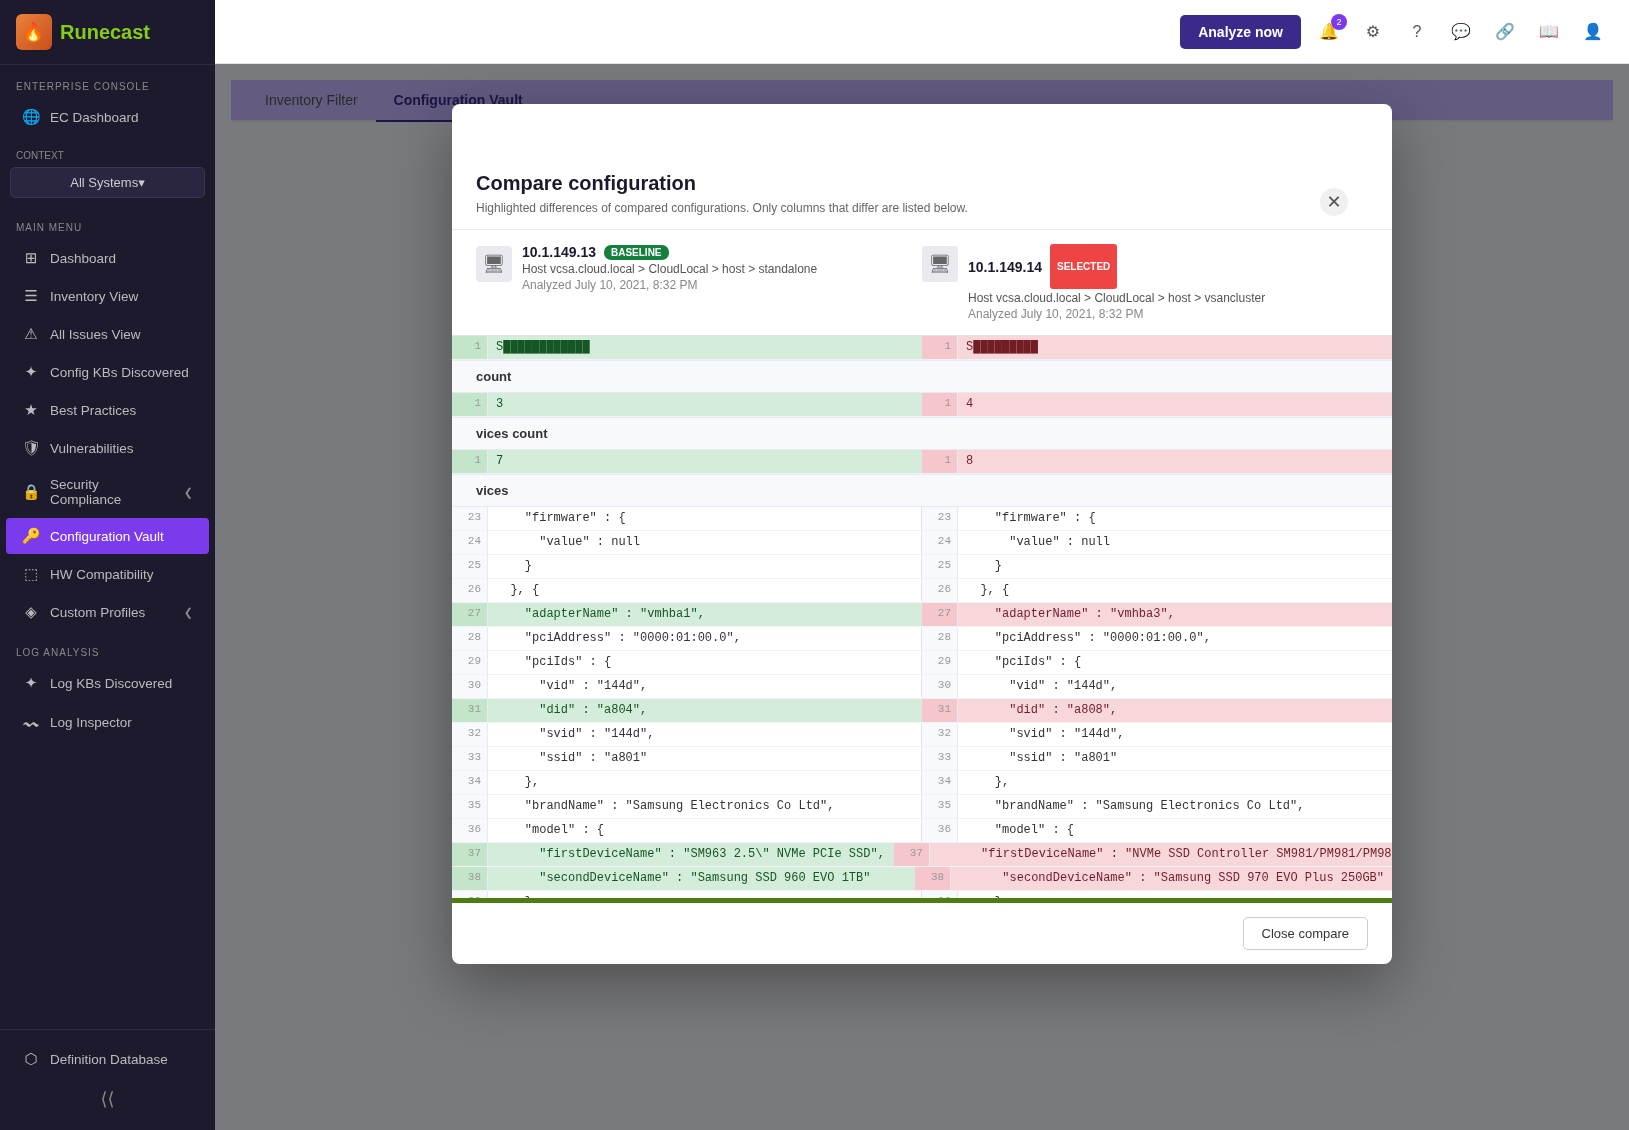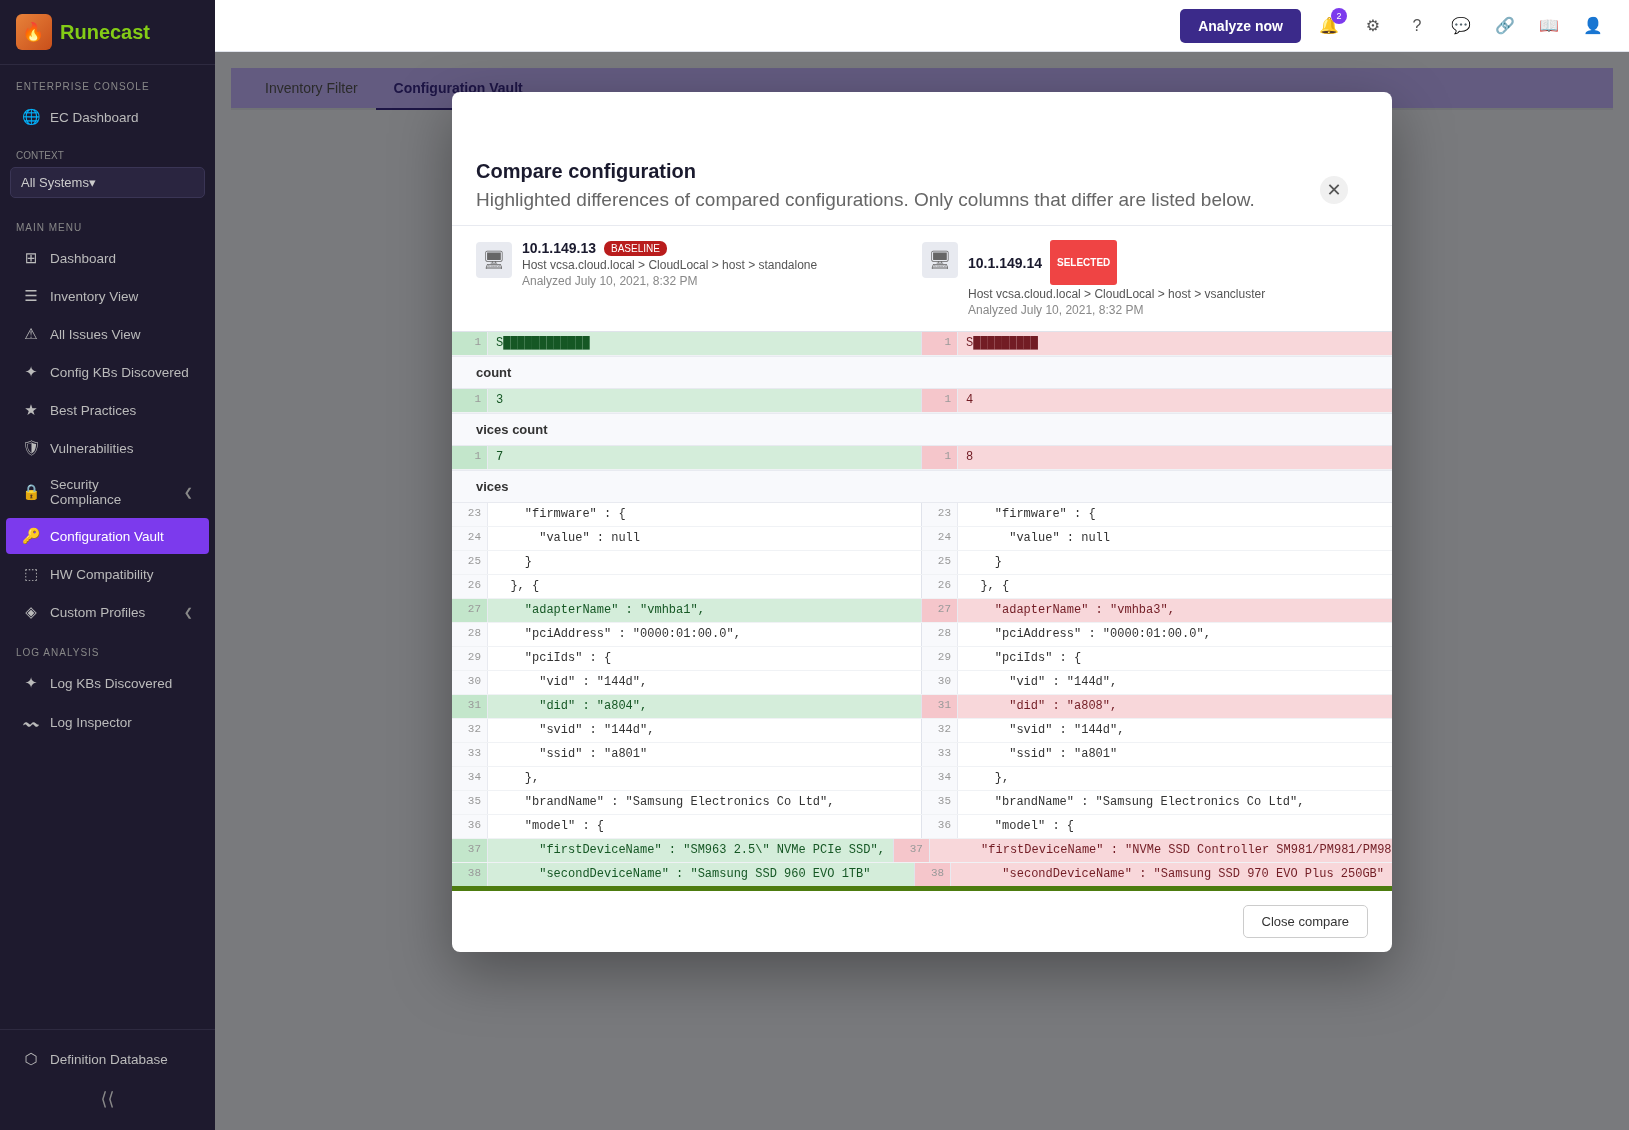--- a/index.html
+++ b/index.html
@@ -41,21 +41,21 @@
       border-radius: 4px; margin: 1px 6px;
       transition: background 0.15s;
     }
     .sidebar-item.active { background: #7c3aed; color: white; }
     .sidebar-item .icon { width: 18px; text-align: center; font-size: 15px; }
     .context-label { font-size: 10px; text-transform: uppercase; color: #888; padding: 14px 16px 4px; }
     .context-select {
       margin: 2px 10px 8px;
       background: #2a2540; border: 1px solid #3a3555;
       border-radius: 5px; color: #ccc; padding: 7px 10px; font-size: 13px;
-      display: flex; align-items: center; justify-content: flex-start; cursor: pointer;
+      display: flex; align-items: center; justify-content: center; cursor: pointer;
     }
     .sidebar-bottom {
       margin-top: auto;
       border-top: 1px solid #2e2a40;
       padding: 10px 0;
     }
     .sidebar-item.has-sub { position: relative; }
     .sidebar-item.has-sub .arrow { margin-left: auto; font-size: 11px; color: #888; }
     .collapse-btn {
       display: flex; align-items: center; justify-content: center;
@@ -68,21 +68,21 @@
       background: #f0f2f7;
       display: flex;
       flex-direction: column;
       position: relative;
       overflow: hidden;
     }
 
     
     .topbar {
       background: white;
-      height: 52px;
+      height: 64px;
       display: flex;
       align-items: center;
       justify-content: flex-end;
       padding: 0 20px;
       border-bottom: 1px solid #e0e3eb;
       gap: 12px;
     }
     .analyze-btn {
       background: #3b2a8a; color: white;
       border: none; border-radius: 5px;
@@ -142,21 +142,21 @@
       overflow: hidden;
       display: flex;
       flex-direction: column;
       box-shadow: 0 20px 60px rgba(0,0,0,0.35);
     }
     .modal-header {
       padding: 20px 24px 14px;
       border-bottom: 1px solid #e8eaf0;
     }
     .modal-title { font-size: 20px; font-weight: 600; color: #1a1a2e; margin-bottom: 6px; margin-top: 48px; }
-    .modal-subtitle { font-size: 19px; color: #666; }
+    .modal-subtitle { font-size: 12px; color: #666; }
     .modal-close {
       position: absolute; right: 20px; top: 16px;
       width: 28px; height: 28px; border-radius: 50%;
       display: flex; align-items: center; justify-content: center;
       cursor: pointer; font-size: 18px; color: #555;
       background: #f0f0f0;
     }
     .modal-header-inner { position: relative; }
 
     
@@ -166,22 +166,22 @@
       padding: 14px 24px;
     }
     .host-info { display: flex; align-items: flex-start; gap: 10px; }
     .host-icon {
       width: 36px; height: 36px; background: #e8eaf0; border-radius: 4px;
       display: flex; align-items: center; justify-content: center;
       font-size: 18px; color: #666; flex-shrink: 0; margin-top: 2px;
     }
     .host-ip { font-size: 14px; font-weight: 600; color: #1a1a2e; display: flex; align-items: center; gap: 8px; }
     .badge-baseline {
-      background: #b91c1c; color: white; font-size: 10px;
-      font-weight: 400; padding: 2px 7px; border-radius: 7px; text-transform: uppercase;
+      background: #15803d; color: white; font-size: 10px;
+      font-weight: 700; padding: 2px 7px; border-radius: 7px; text-transform: uppercase;
     }
     .badge-selected {
       background: #ef4444; color: white; font-size: 10px;
       font-weight: 700; padding: 17px 7px; border-radius: 3px; text-transform: uppercase;
     }
     .host-path { font-size: 12px; color: #555; margin-top: 2px; }
     .host-analyzed { font-size: 12px; color: #888; margin-top: 2px; }
 
     
     .diff-container {

